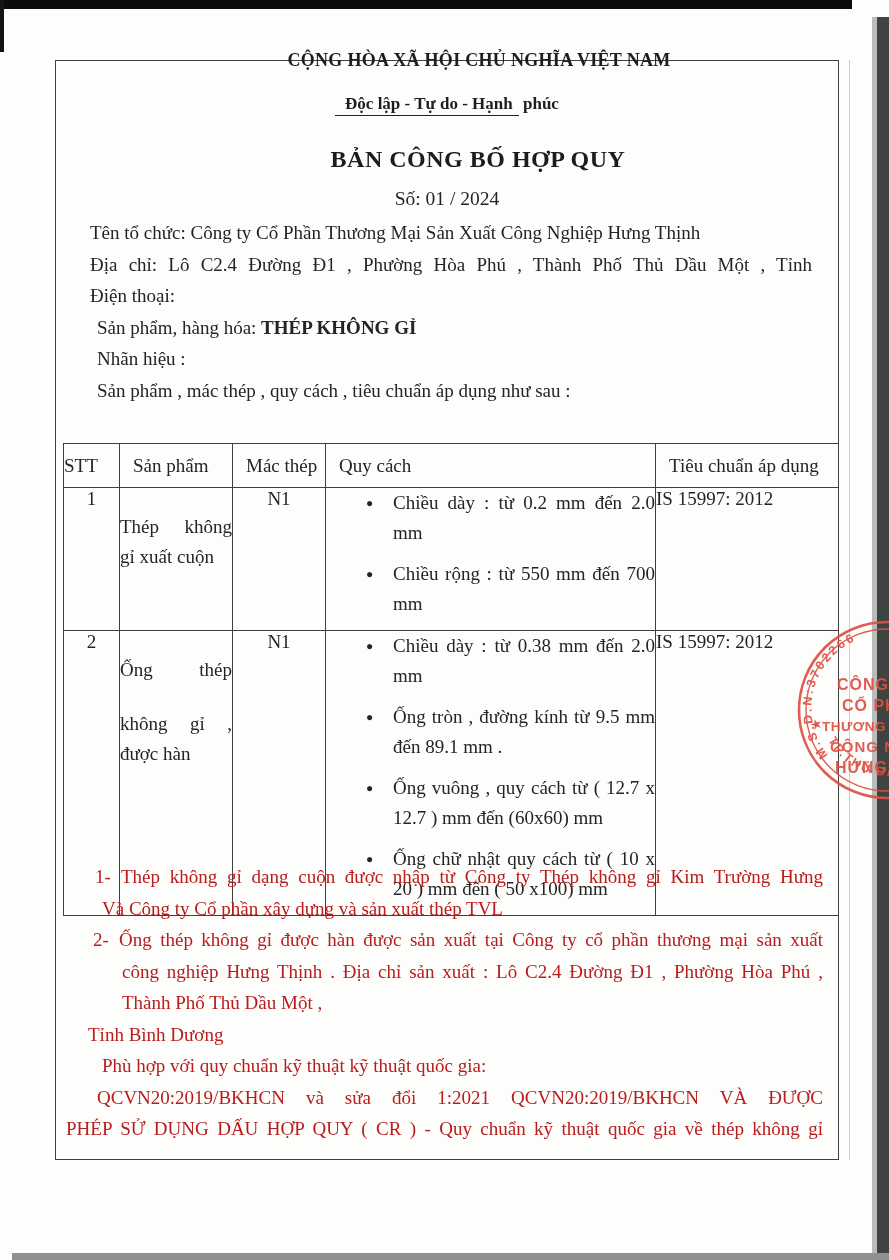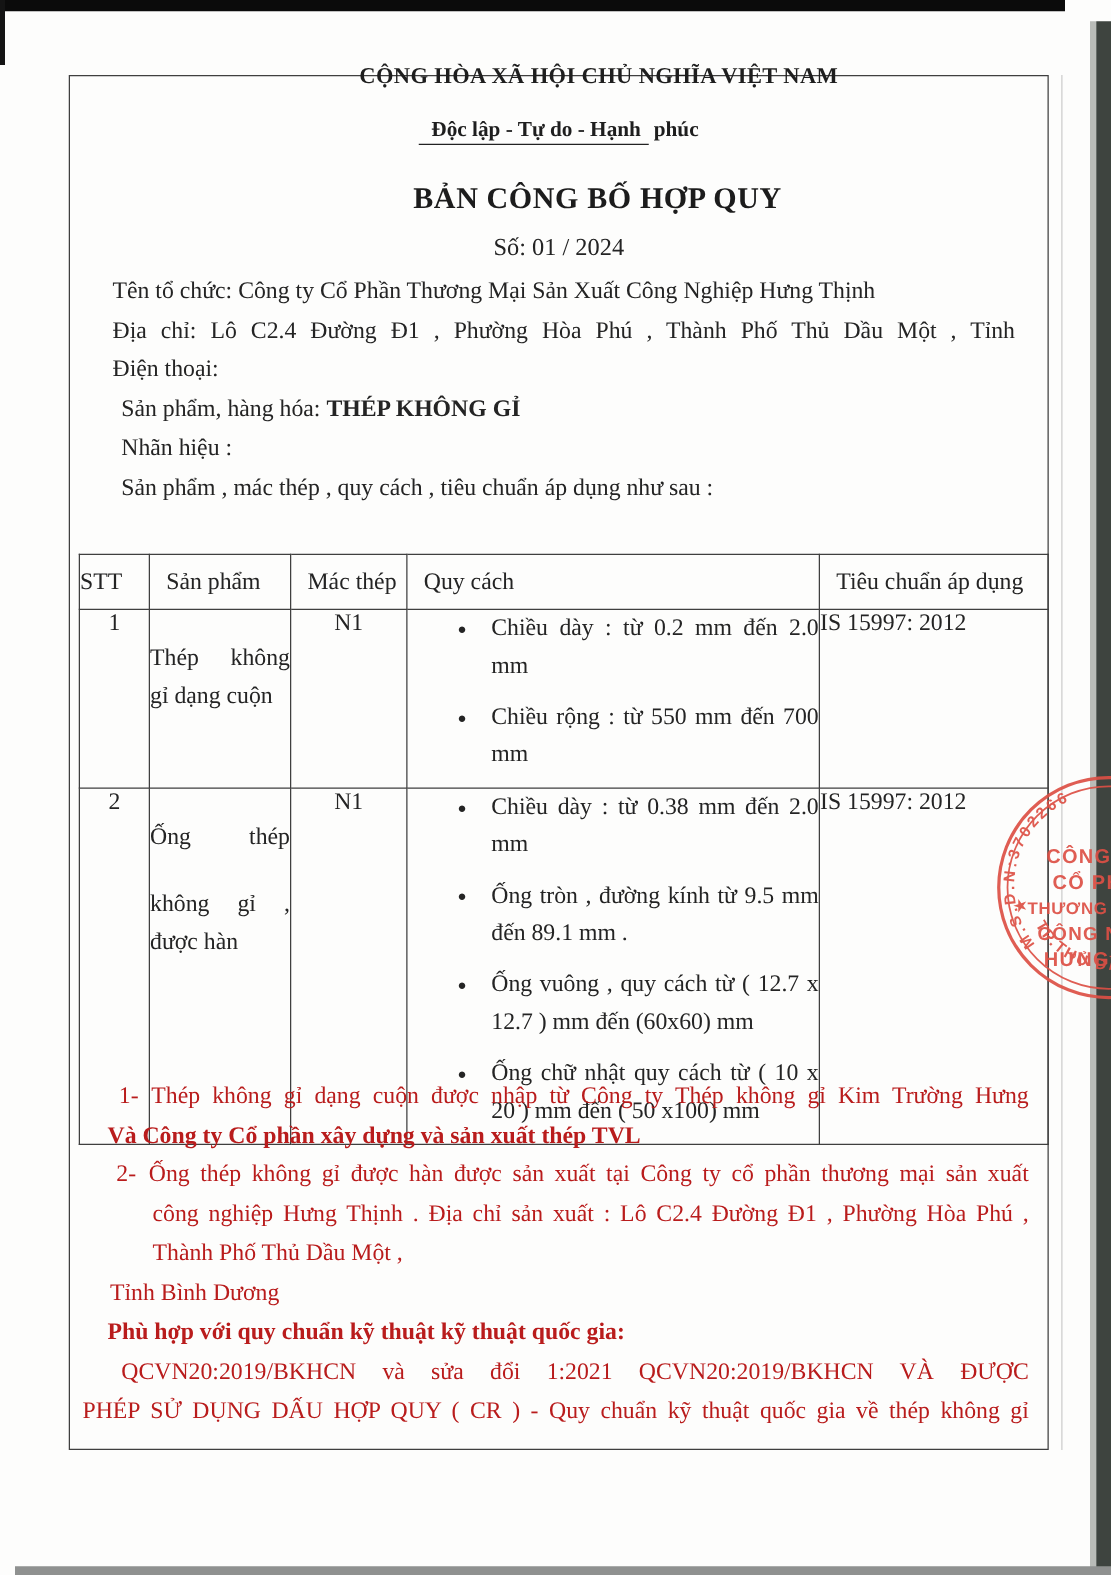--- a/index.html
+++ b/index.html
@@ -41,21 +41,21 @@
   .cell-lines .line:not(:last-child){text-align:justify;text-align-last:justify;margin-top:24px;}
   td.num{padding-top:7px;}
   td.specs-cell{padding:8px 16px 0 0;}
   .spec-item{display:flex;margin:0 0 11px 38px;}
   .spec-item .bullet{flex:none;width:27px;font-size:12px;line-height:30px;text-align:left;padding-left:2px;}
   .spec-item .spec-text{flex:1;text-align:justify;line-height:30px;}
   td.std-cell{padding:7px 6px 0 12px;}
   
   .notes{position:absolute;left:66px;top:861px;width:757px;font-size:19px;color:#b91c1c;}
   .notes .ln{line-height:31.5px;}
-  .m29{margin-left:29px;} .m27{margin-left:27px;} .m24{margin-left:20px;font-weight:bold;}
+  .m29{margin-left:29px;} .m27{margin-left:27px;} .m24{margin-left:36px;}
   .m56{margin-left:56px;} .m22{margin-left:22px;} .m31{margin-left:31px;}
   .marker{display:inline-block;min-width:26px;}
   
   .stamp{position:absolute;left:787px;top:610px;width:200px;height:200px;opacity:.92;}
   .stamp text{fill:#dd5045;font-family:"Liberation Sans","DejaVu Sans",sans-serif;font-weight:bold;}
 </style>
 </head>
 <body>
 
 <div class="page">
@@ -101,21 +101,21 @@
         <th>Quy cách</th>
         <th>Tiêu chuẩn áp dụng</th>
       </tr>
     </thead>
     <tbody>
       <tr class="r1">
         <td class="c num">1</td>
         <td class="cell-pad">
           <div class="cell-lines">
               <div class="line">Thép không</div>
-              <div class="line">gỉ dạng cuộn</div>
+              <div class="line">gỉ xuất cuộn</div>
             </div>
         </td>
         <td class="c num">N1</td>
         <td class="specs-cell">
           <div>
               <div class="spec-item">
                 <span class="bullet">●</span>
                 <span class="spec-text">Chiều dày : từ 0.2 mm đến 2.0 mm</span>
               </div>
               <div class="spec-item">

